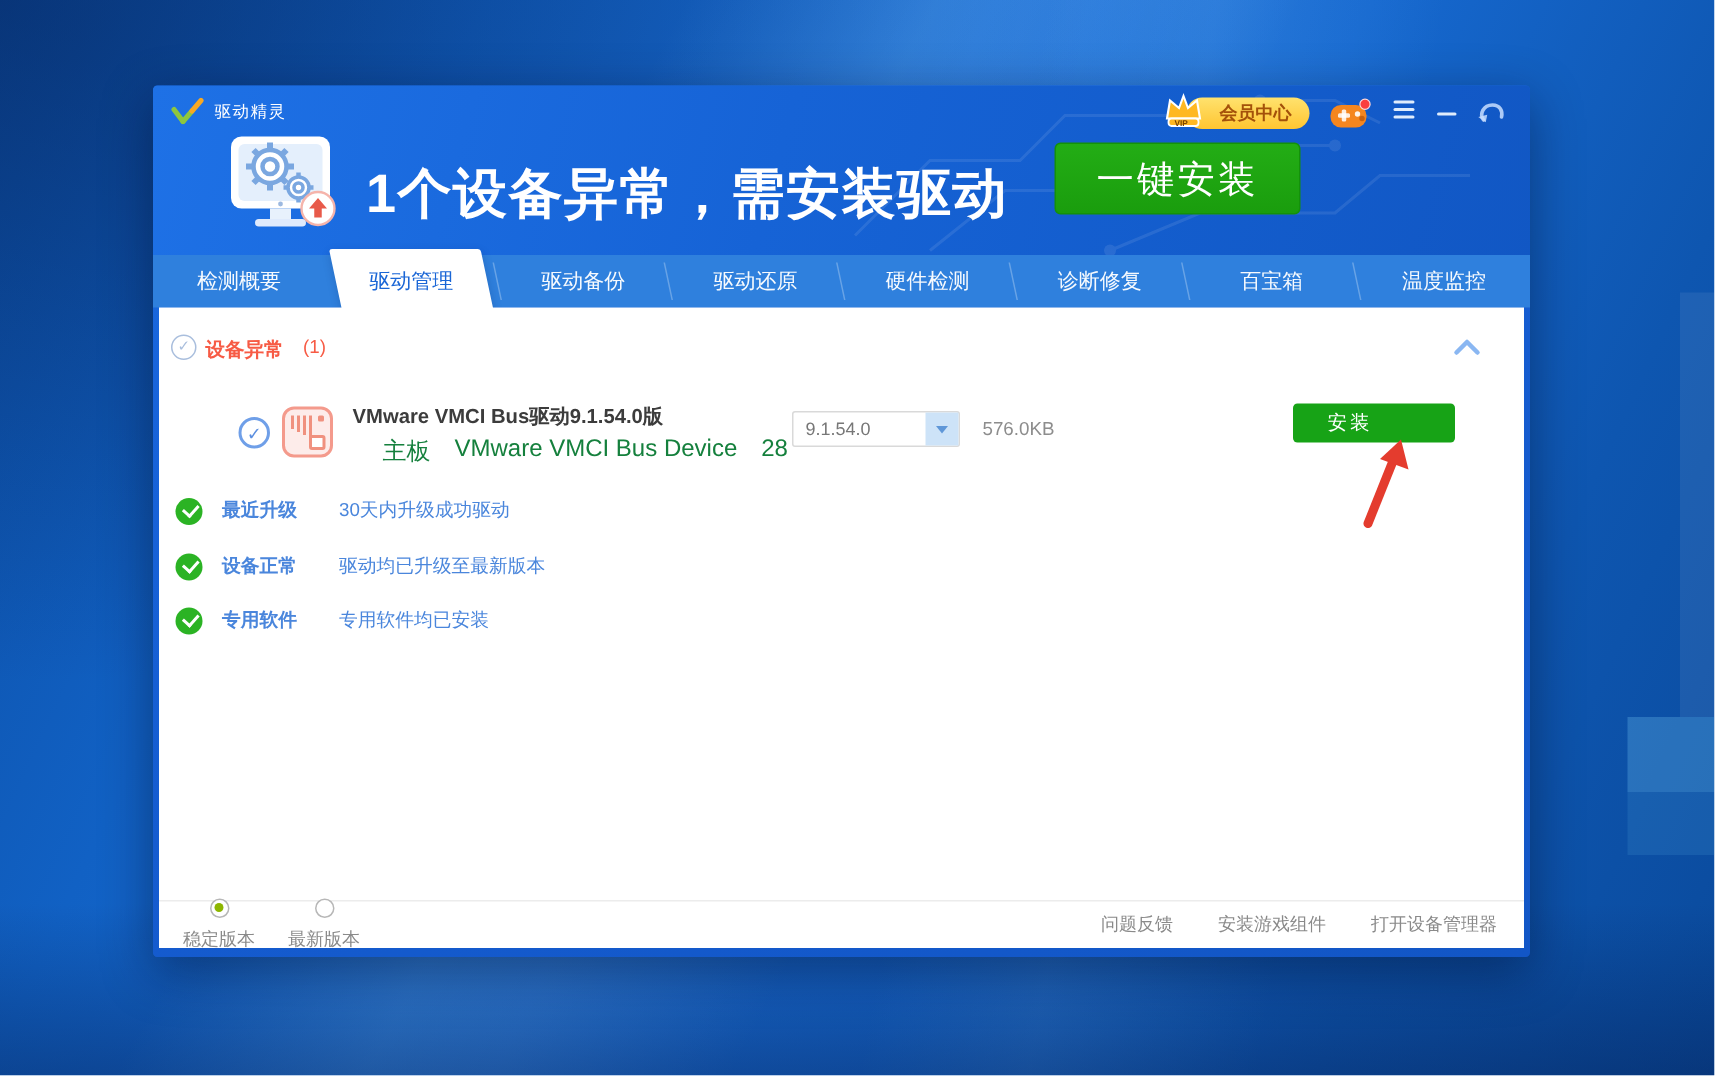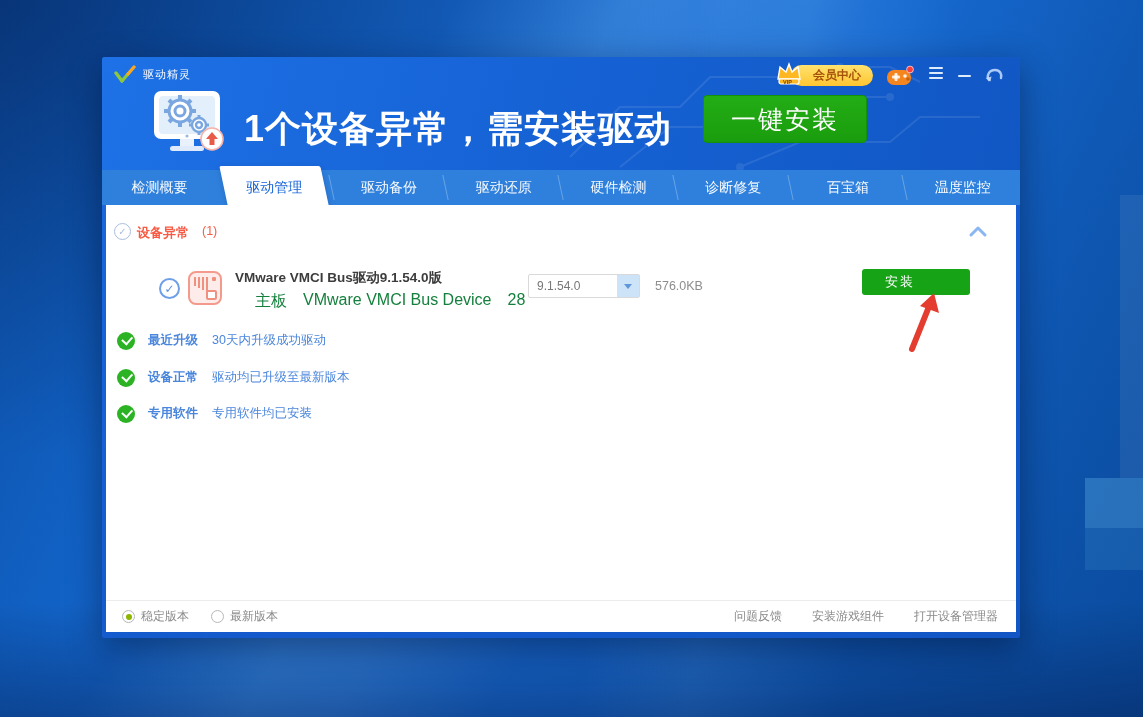--- a/index.html
+++ b/index.html
@@ -86,28 +86,28 @@
   .install-split .lbl { width:76px; color:#fff; font-size:13px; text-align:center; line-height:26px; letter-spacing:2px; }
   .install-split .sep { width:1px; margin:5px 0; background:rgba(255,255,255,.55); }
   .install-split .dd { flex:1; display:flex; align-items:center; justify-content:center; }
   .install-split .dd b { width:0; height:0; border-left:4px solid transparent; border-right:4px solid transparent; border-top:5px solid #fff; }
 
   .status-row { position:absolute; left:0; width:100%; height:20px; display:flex; align-items:flex-start; }
   .status-row .gcheck { position:relative; margin-left:11px; width:18px; height:18px; background:#2bb324; border-radius:50%; flex:none; }
   .status-row .gcheck::after { content:""; position:absolute; left:4.5px; top:4px; width:8px; height:4.5px;
     border-left:2px solid #fff; border-bottom:2px solid #fff; transform:rotate(-48deg); }
   .status-row .s-label { margin-left:13px; font-size:12.5px; font-weight:bold; color:#4a86dc; }
-  .status-row .s-desc { margin-left:14px; font-size:12.5px; color:#4a86dc; }
+  .status-row .s-desc { margin-left:28px; font-size:12.5px; color:#4a86dc; }
   .status-1 { top:127px; } .status-2 { top:164px; } .status-3 { top:200px; }
 
   
   .footer { position:absolute; left:4px; top:543px; width:910px; height:32px; background:#fff;
     border-top:1px solid #ececec; display:flex; align-items:center; }
   .radio-group { display:flex; align-items:center; gap:22px; margin-left:16px; }
-  .radio { display:flex; align-items:center; gap:6px; cursor:pointer; }
+  .radio { display:flex; align-items:center; gap:6px; cursor:pointer;flex-direction:column; }
   .radio .rb { width:13px; height:13px; border:1px solid #b7b7b7; border-radius:50%; position:relative; background:#fff; }
   .radio.checked .rb::after { content:""; position:absolute; left:2.5px; top:2.5px; width:6px; height:6px; border-radius:50%; background:#8db600; }
   .radio span { font-size:12px; color:#8a8a8a; }
   .footer-links { margin-left:auto; margin-right:18px; display:flex; gap:30px; }
   .footer-links a { font-size:12px; color:#8a8a8a; text-decoration:none; cursor:pointer; }
 
   .annot-arrow { position:absolute; left:0; top:0; pointer-events:none; }
 </style>
 </head>
 <body>

